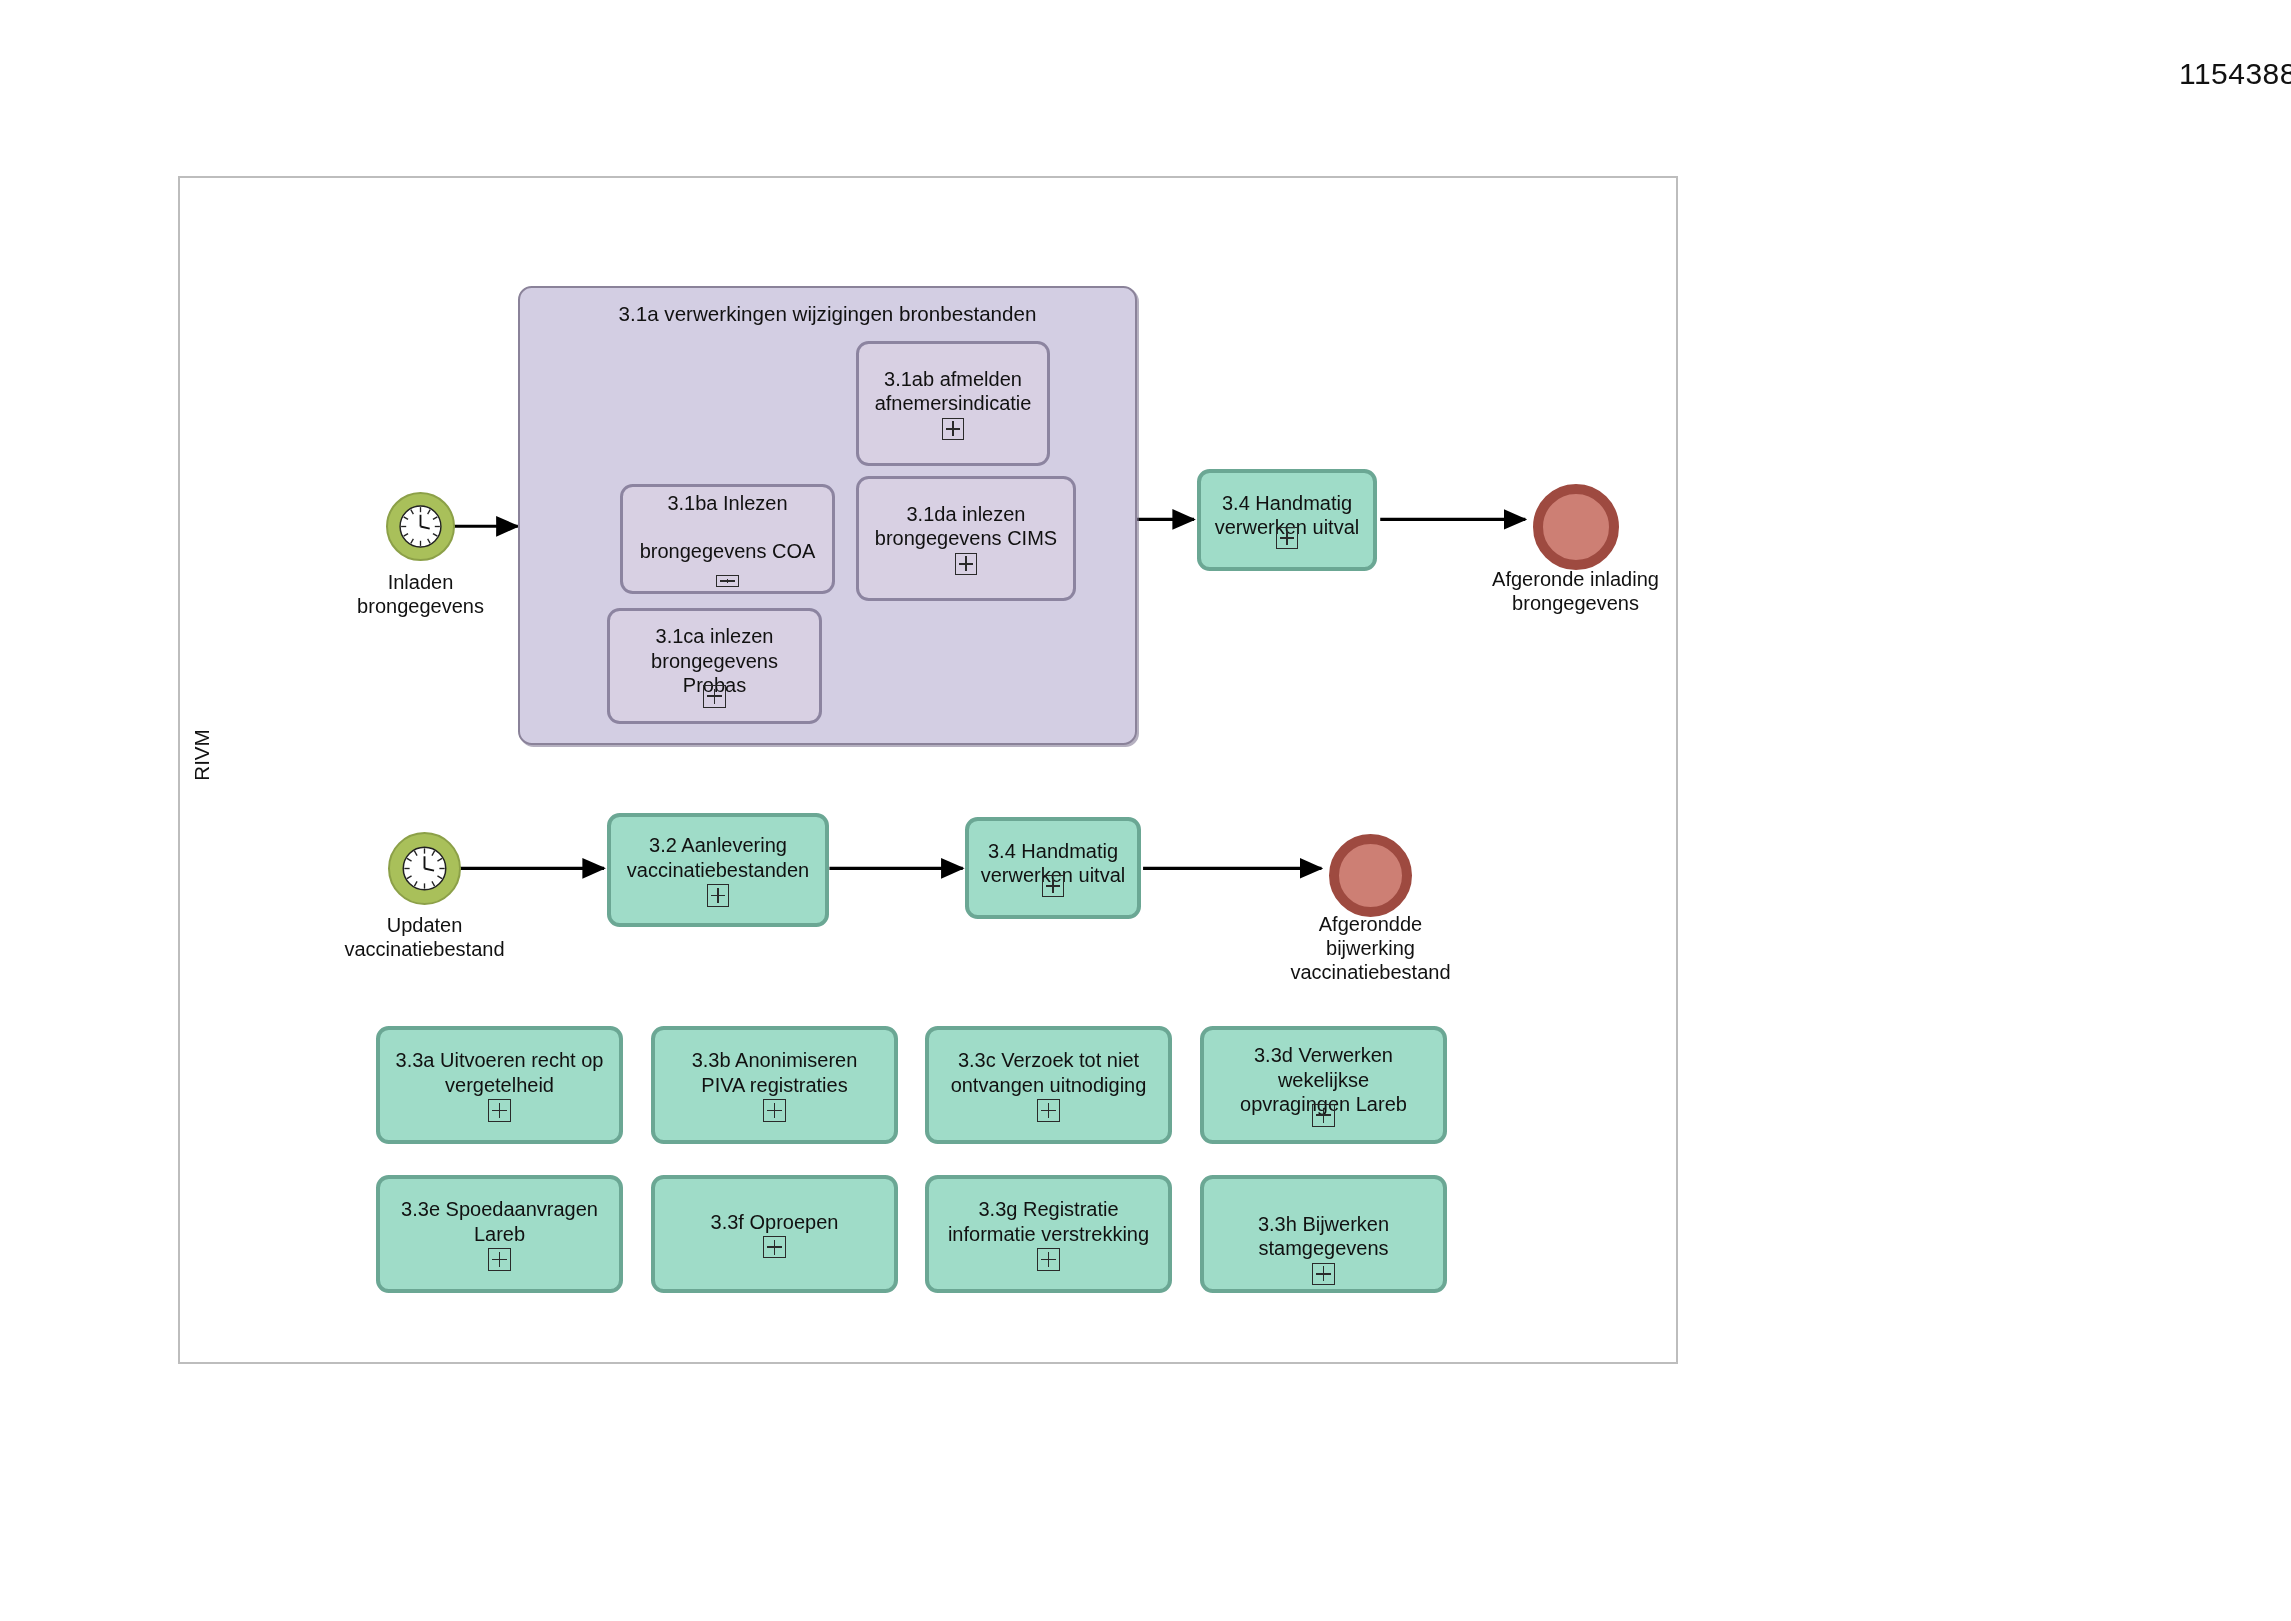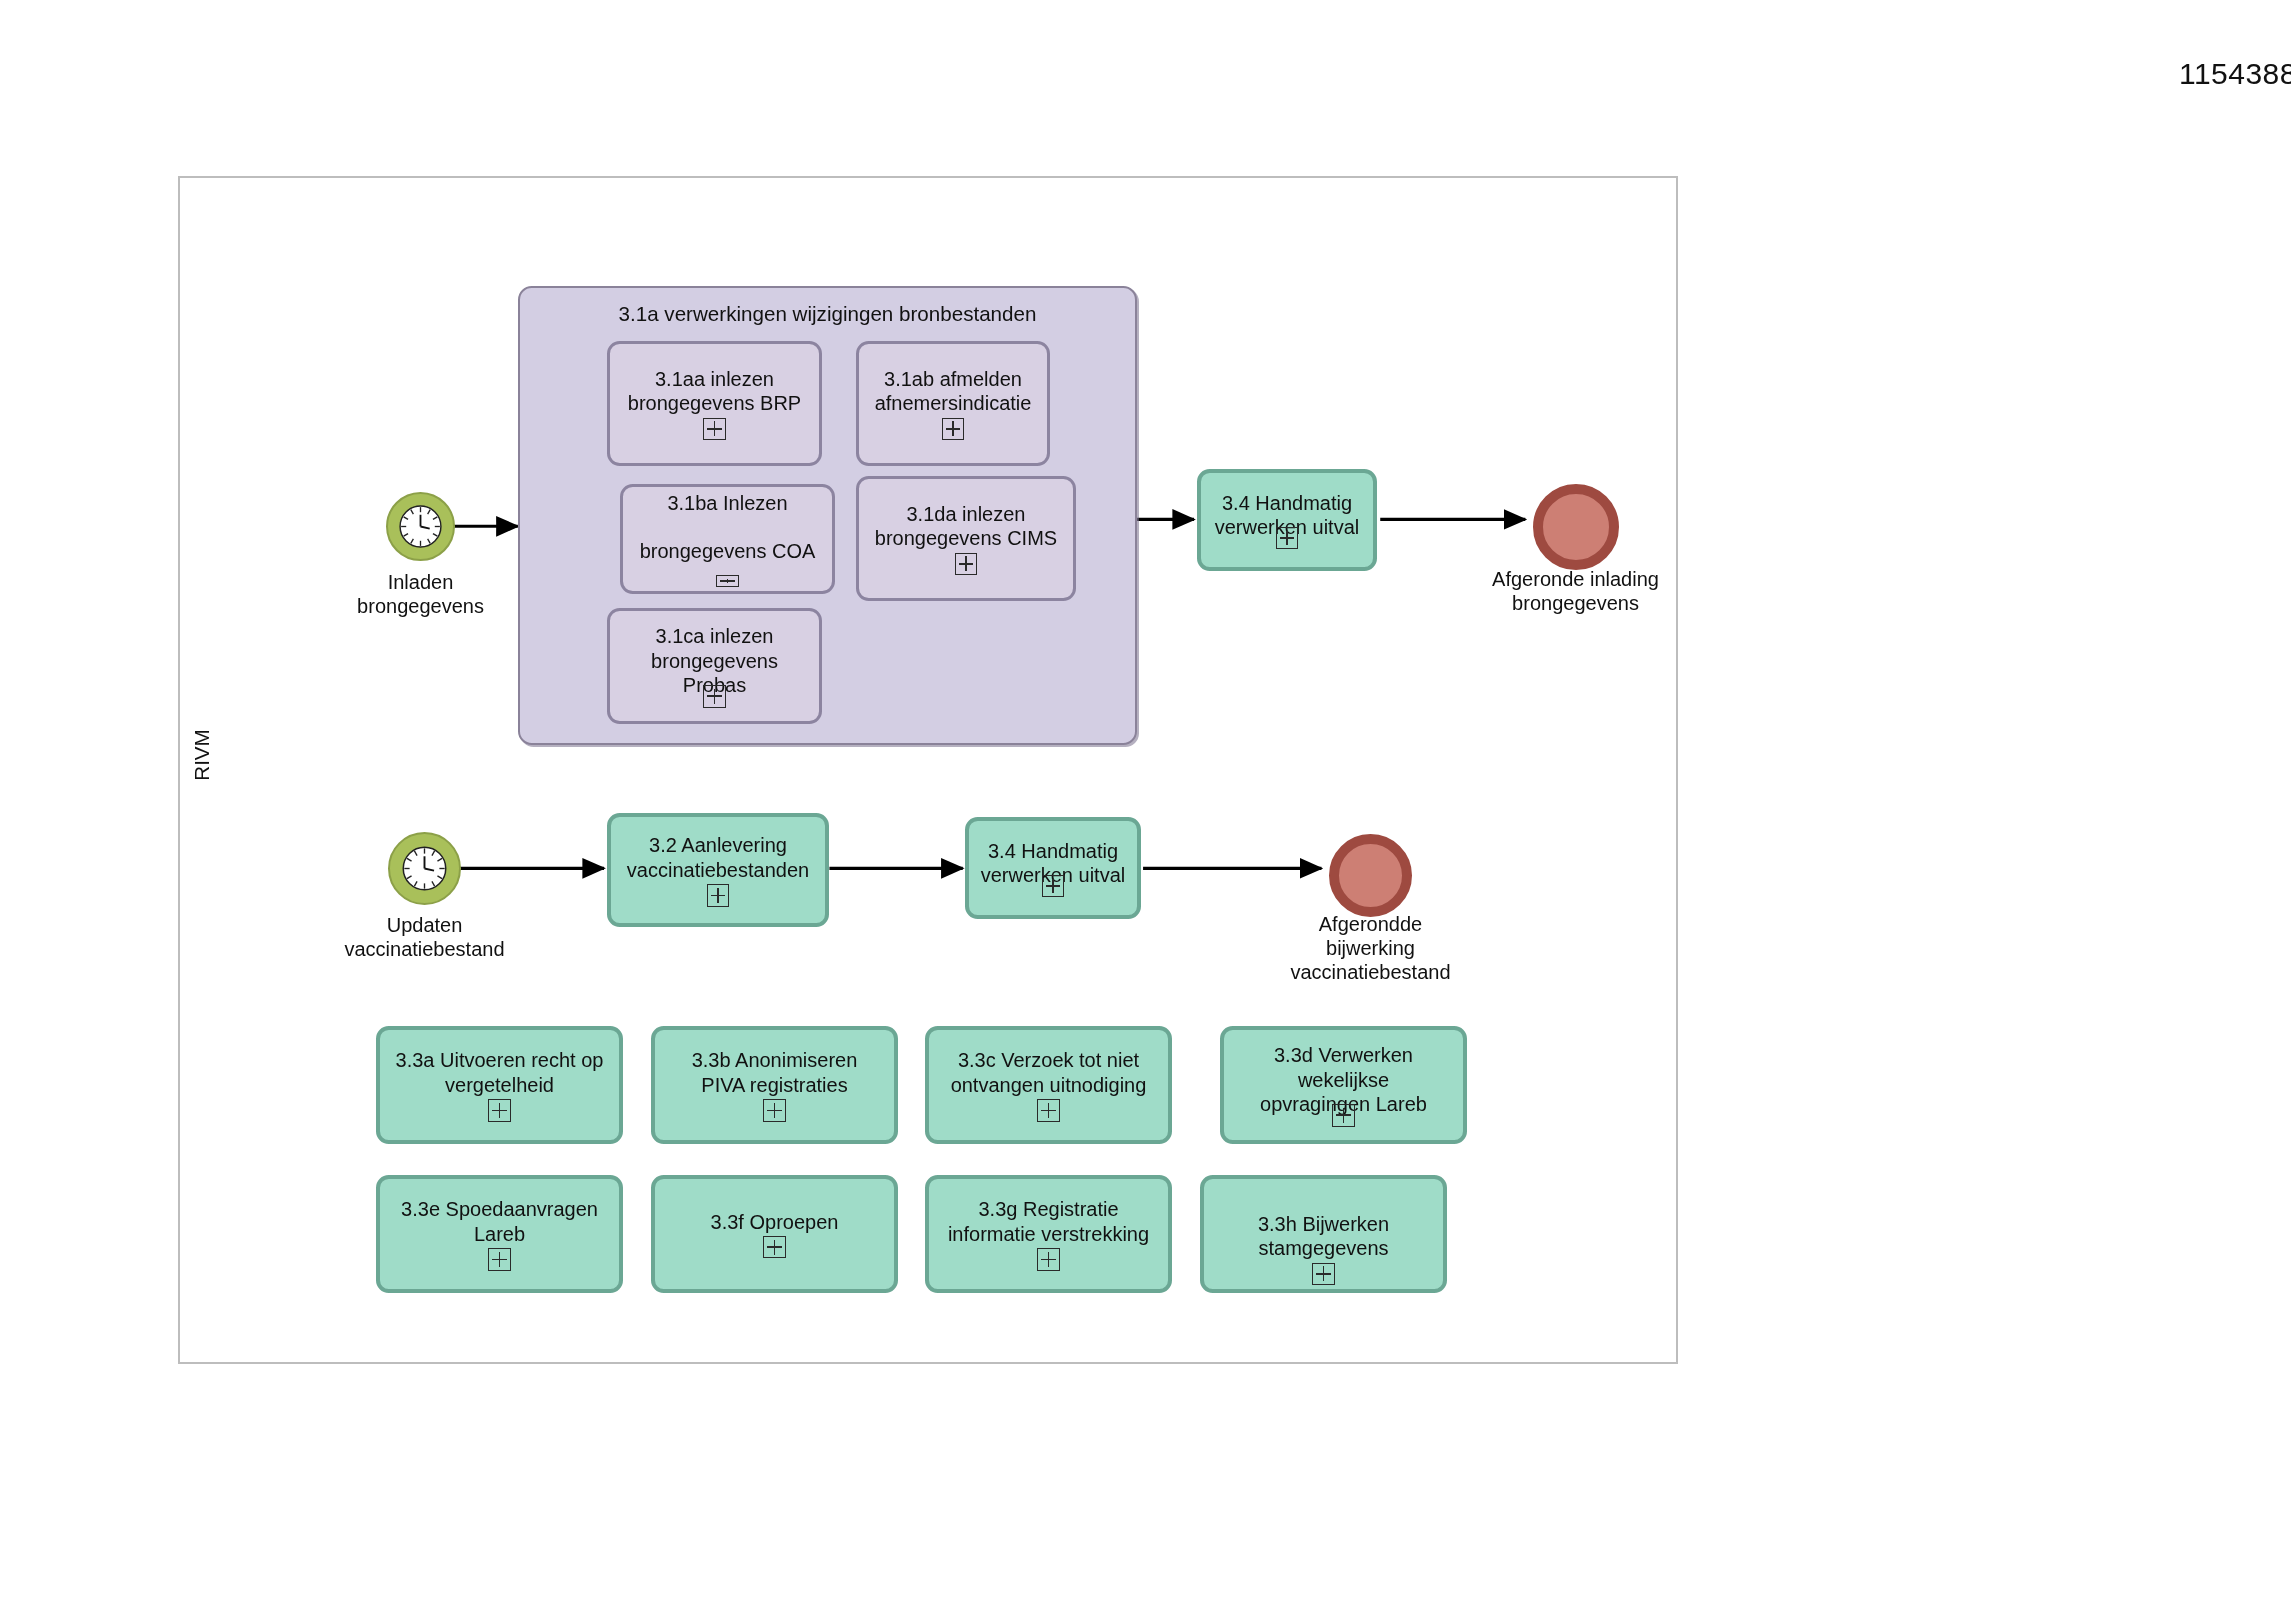--- a/index.html
+++ b/index.html
@@ -219,25 +219,20 @@
   </div>
   <div class="event-label" style="left:303px; top:570px; width:235px;">
     <div>Inladen</div>
     <div>brongegevens</div>
   </div>
 
   <div class="group-box" style="left:518px; top:286px; width:619px; height:459px;">
     <div class="group-title">3.1a verwerkingen wijzigingen bronbestanden</div>
   </div>
 
-  <div class="task purple" style="left:607px; top:341px; width:215px; height:125px;">
-    <span class="tlabel">3.1aa inlezen</span>
-    <span class="tlabel">brongegevens BRP</span>
-    <div class="plus-marker"></div>
-  </div>
 
   <div class="task purple" style="left:856px; top:341px; width:194px; height:125px;">
     <span class="tlabel">3.1ab afmelden</span>
     <span class="tlabel">afnemersindicatie</span>
     <div class="plus-marker"></div>
   </div>
 
   <div class="task purple" style="left:620px; top:484px; width:215px; height:110px;gap:24px;">
     <span class="tlabel">3.1ba Inlezen</span>
     <span class="tlabel">brongegevens COA</span>
@@ -325,21 +320,21 @@
     <span class="tlabel">PIVA registraties</span>
     <div class="plus-marker"></div>
   </div>
 
   <div class="task green" style="left:925px; top:1026px; width:247px; height:118px;">
     <span class="tlabel">3.3c Verzoek tot niet</span>
     <span class="tlabel">ontvangen uitnodiging</span>
     <div class="plus-marker"></div>
   </div>
 
-  <div class="task green" style="left:1200px; top:1026px; width:247px; height:118px;margin-left:20px;">
+  <div class="task green" style="left:1200px; top:1026px; width:247px; height:118px;">
     <span class="tlabel">3.3d Verwerken</span>
     <span class="tlabel">wekelijkse</span>
     <span class="tlabel">opvragingen Lareb</span>
     <div class="plus-marker overlap"></div>
   </div>
 
   <div class="task green" style="left:376px; top:1175px; width:247px; height:118px;">
     <span class="tlabel">3.3e Spoedaanvragen</span>
     <span class="tlabel">Lareb</span>
     <div class="plus-marker"></div>

